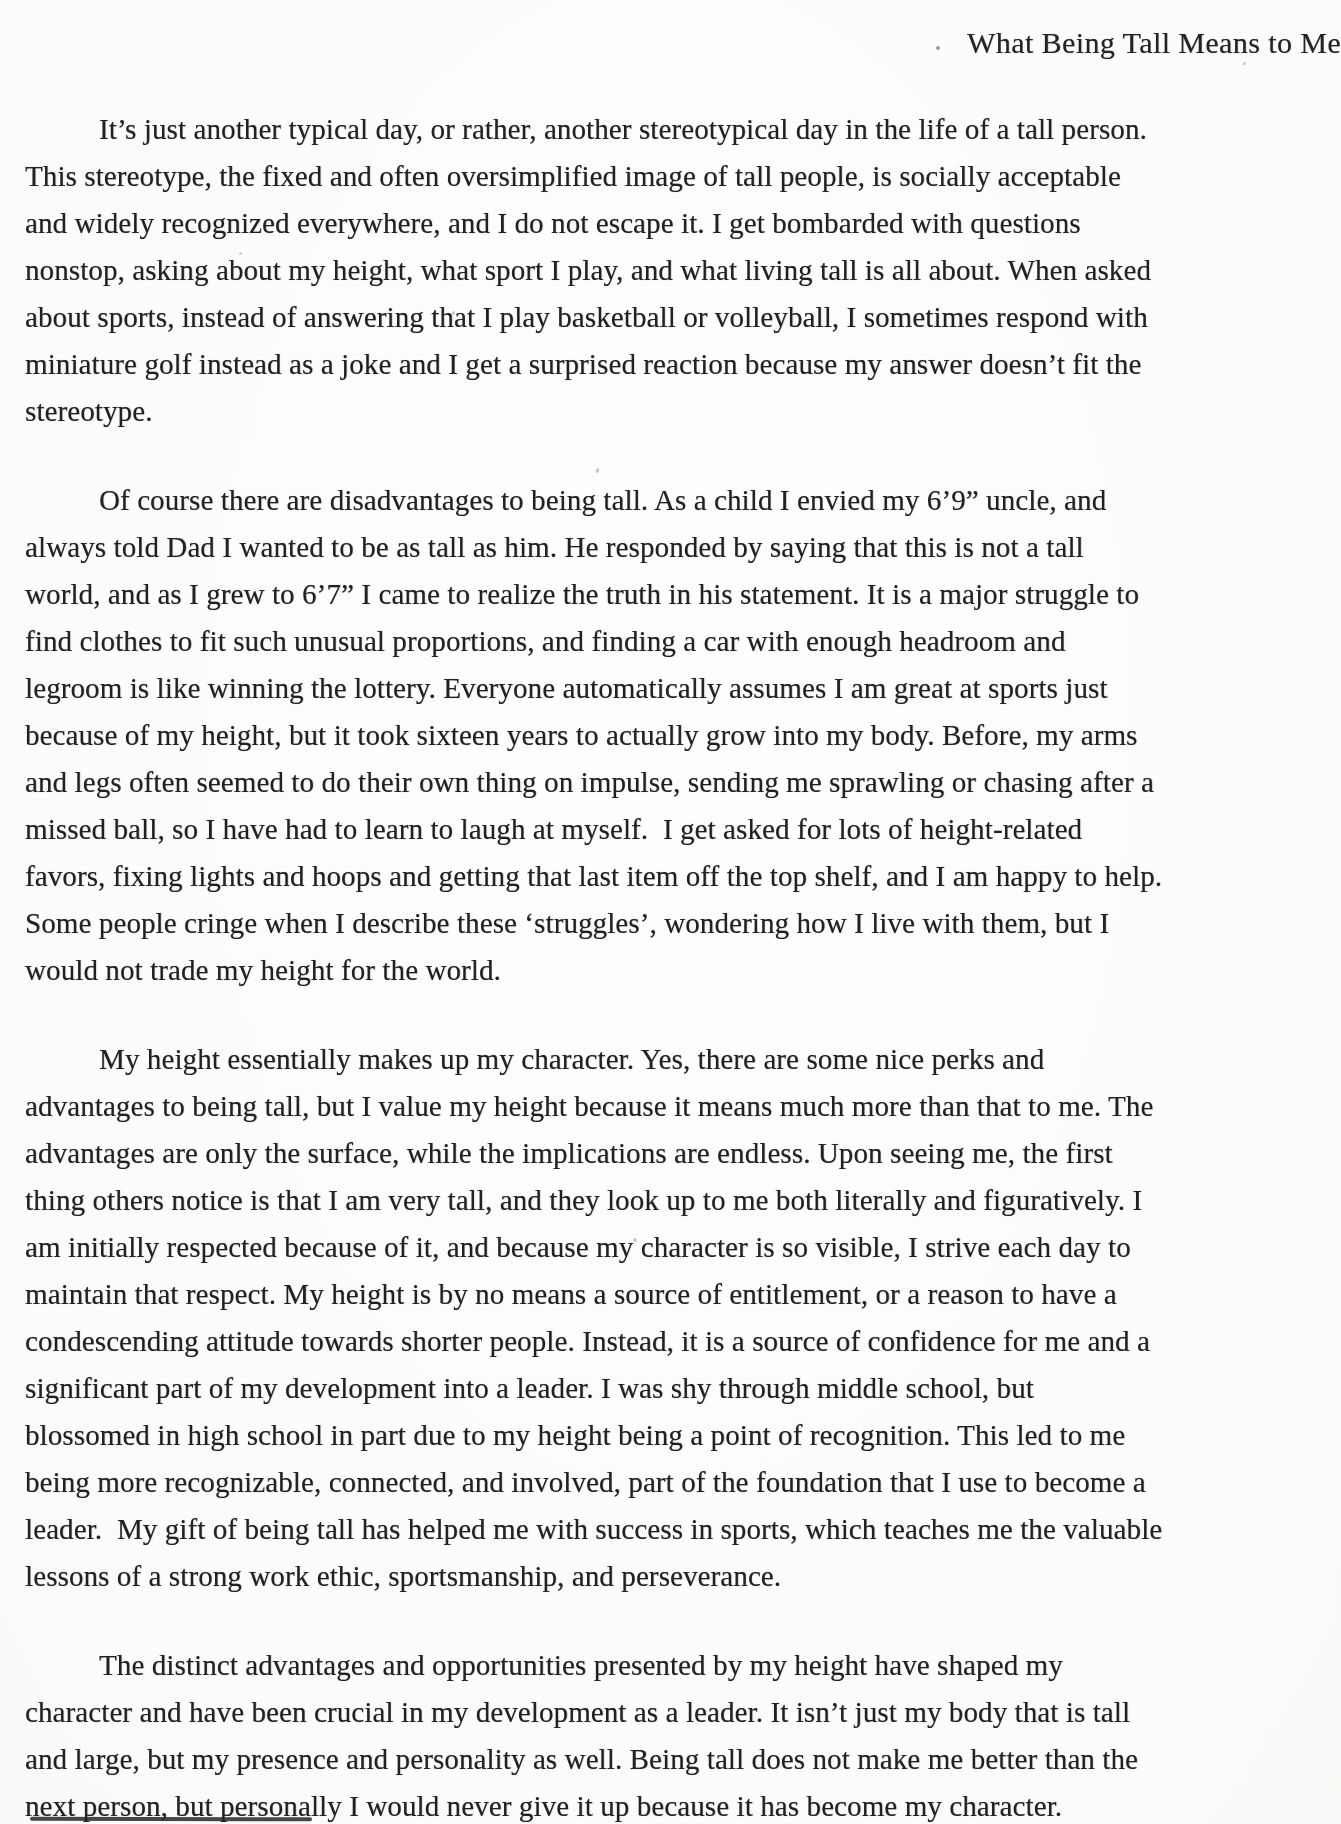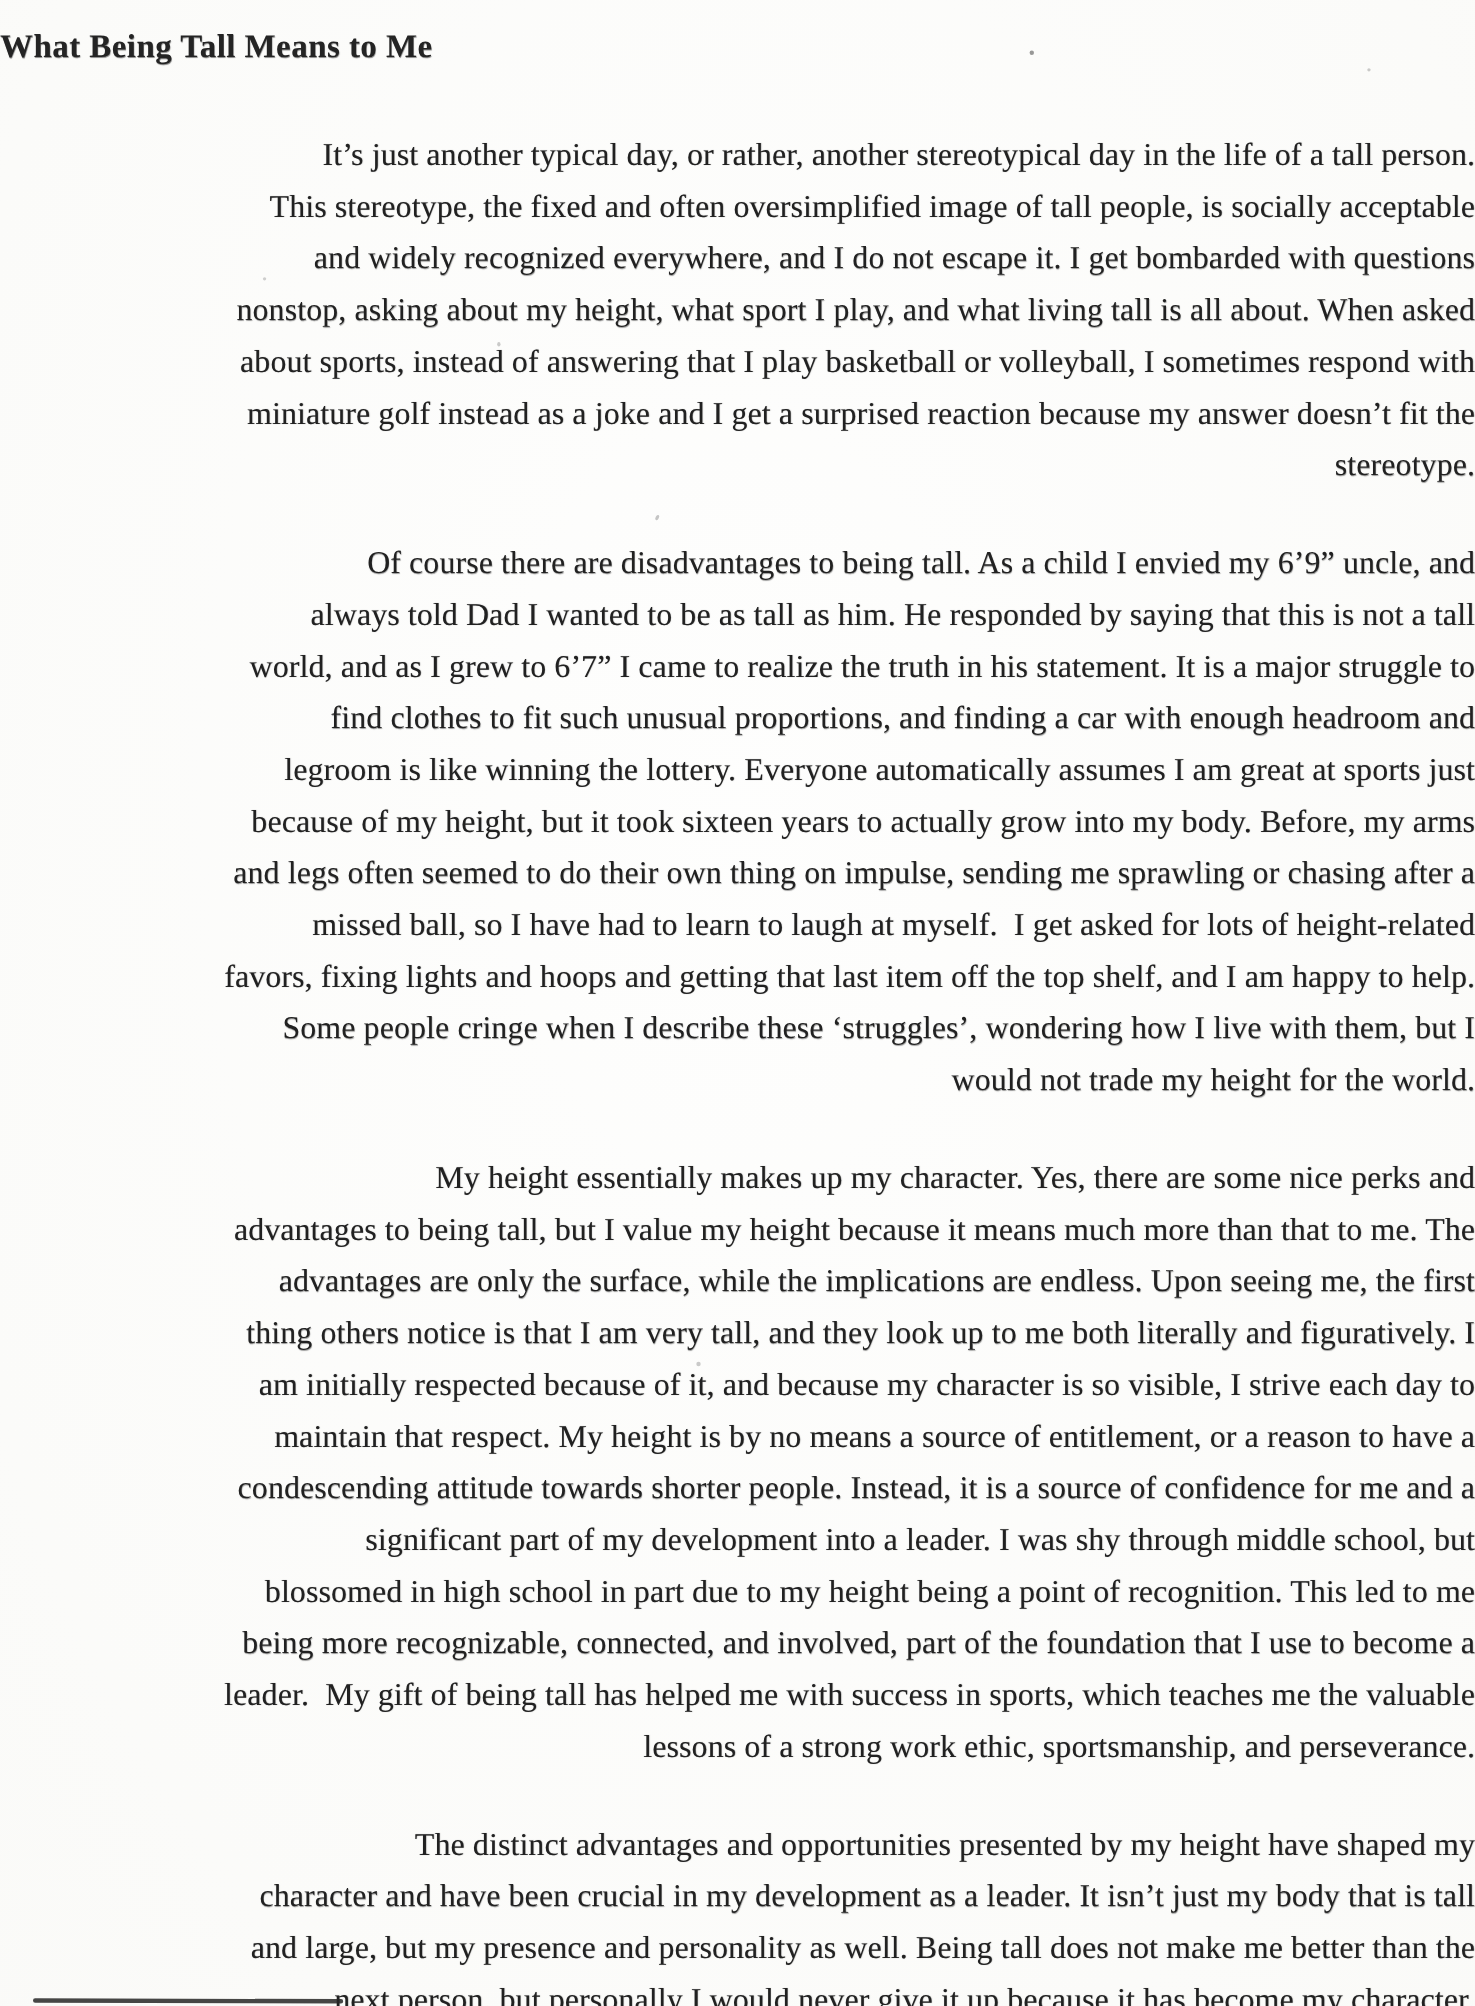--- a/index.html
+++ b/index.html
@@ -16,43 +16,42 @@
   }
   .page {
     position: absolute;
     inset: 0;
     background:
       radial-gradient(ellipse at 50% 40%, rgba(255,255,255,0.6), rgba(245,245,242,0.25)),
       #fcfcfa;
   }
   .title {
     margin: 26px 0 0 0;
-    text-align: left;
+    text-align: right;
     font-size: 30px;
-    font-weight: bold;
+    font-weight: normal;
     letter-spacing: 0.4px;
     color: #242424;
     text-shadow: 0.4px 0.4px 0.7px rgba(50,50,50,0.55);
   }
   .essay-body {
     position: absolute;
     top: 106px;
     left: 25px;
     width: 1316px;
   }
   p.para {
-    margin: 12px 0 42px 0;
+    margin: 0 0 42px 0;
     font-size: 29px;
     line-height: 47px;
     color: #212121;
     white-space: pre;           
     text-indent: 74px;          
     letter-spacing: 0.1px;
     text-shadow: 0.4px 0.4px 0.8px rgba(55,55,55,0.5);
-    text-align: right;
   }
   p.para:last-child { margin-bottom: 0; }
 
   
   .edge-line {
     position: absolute;
     left: 30px;
     top: 1817px;
     width: 282px;
     height: 4px;

